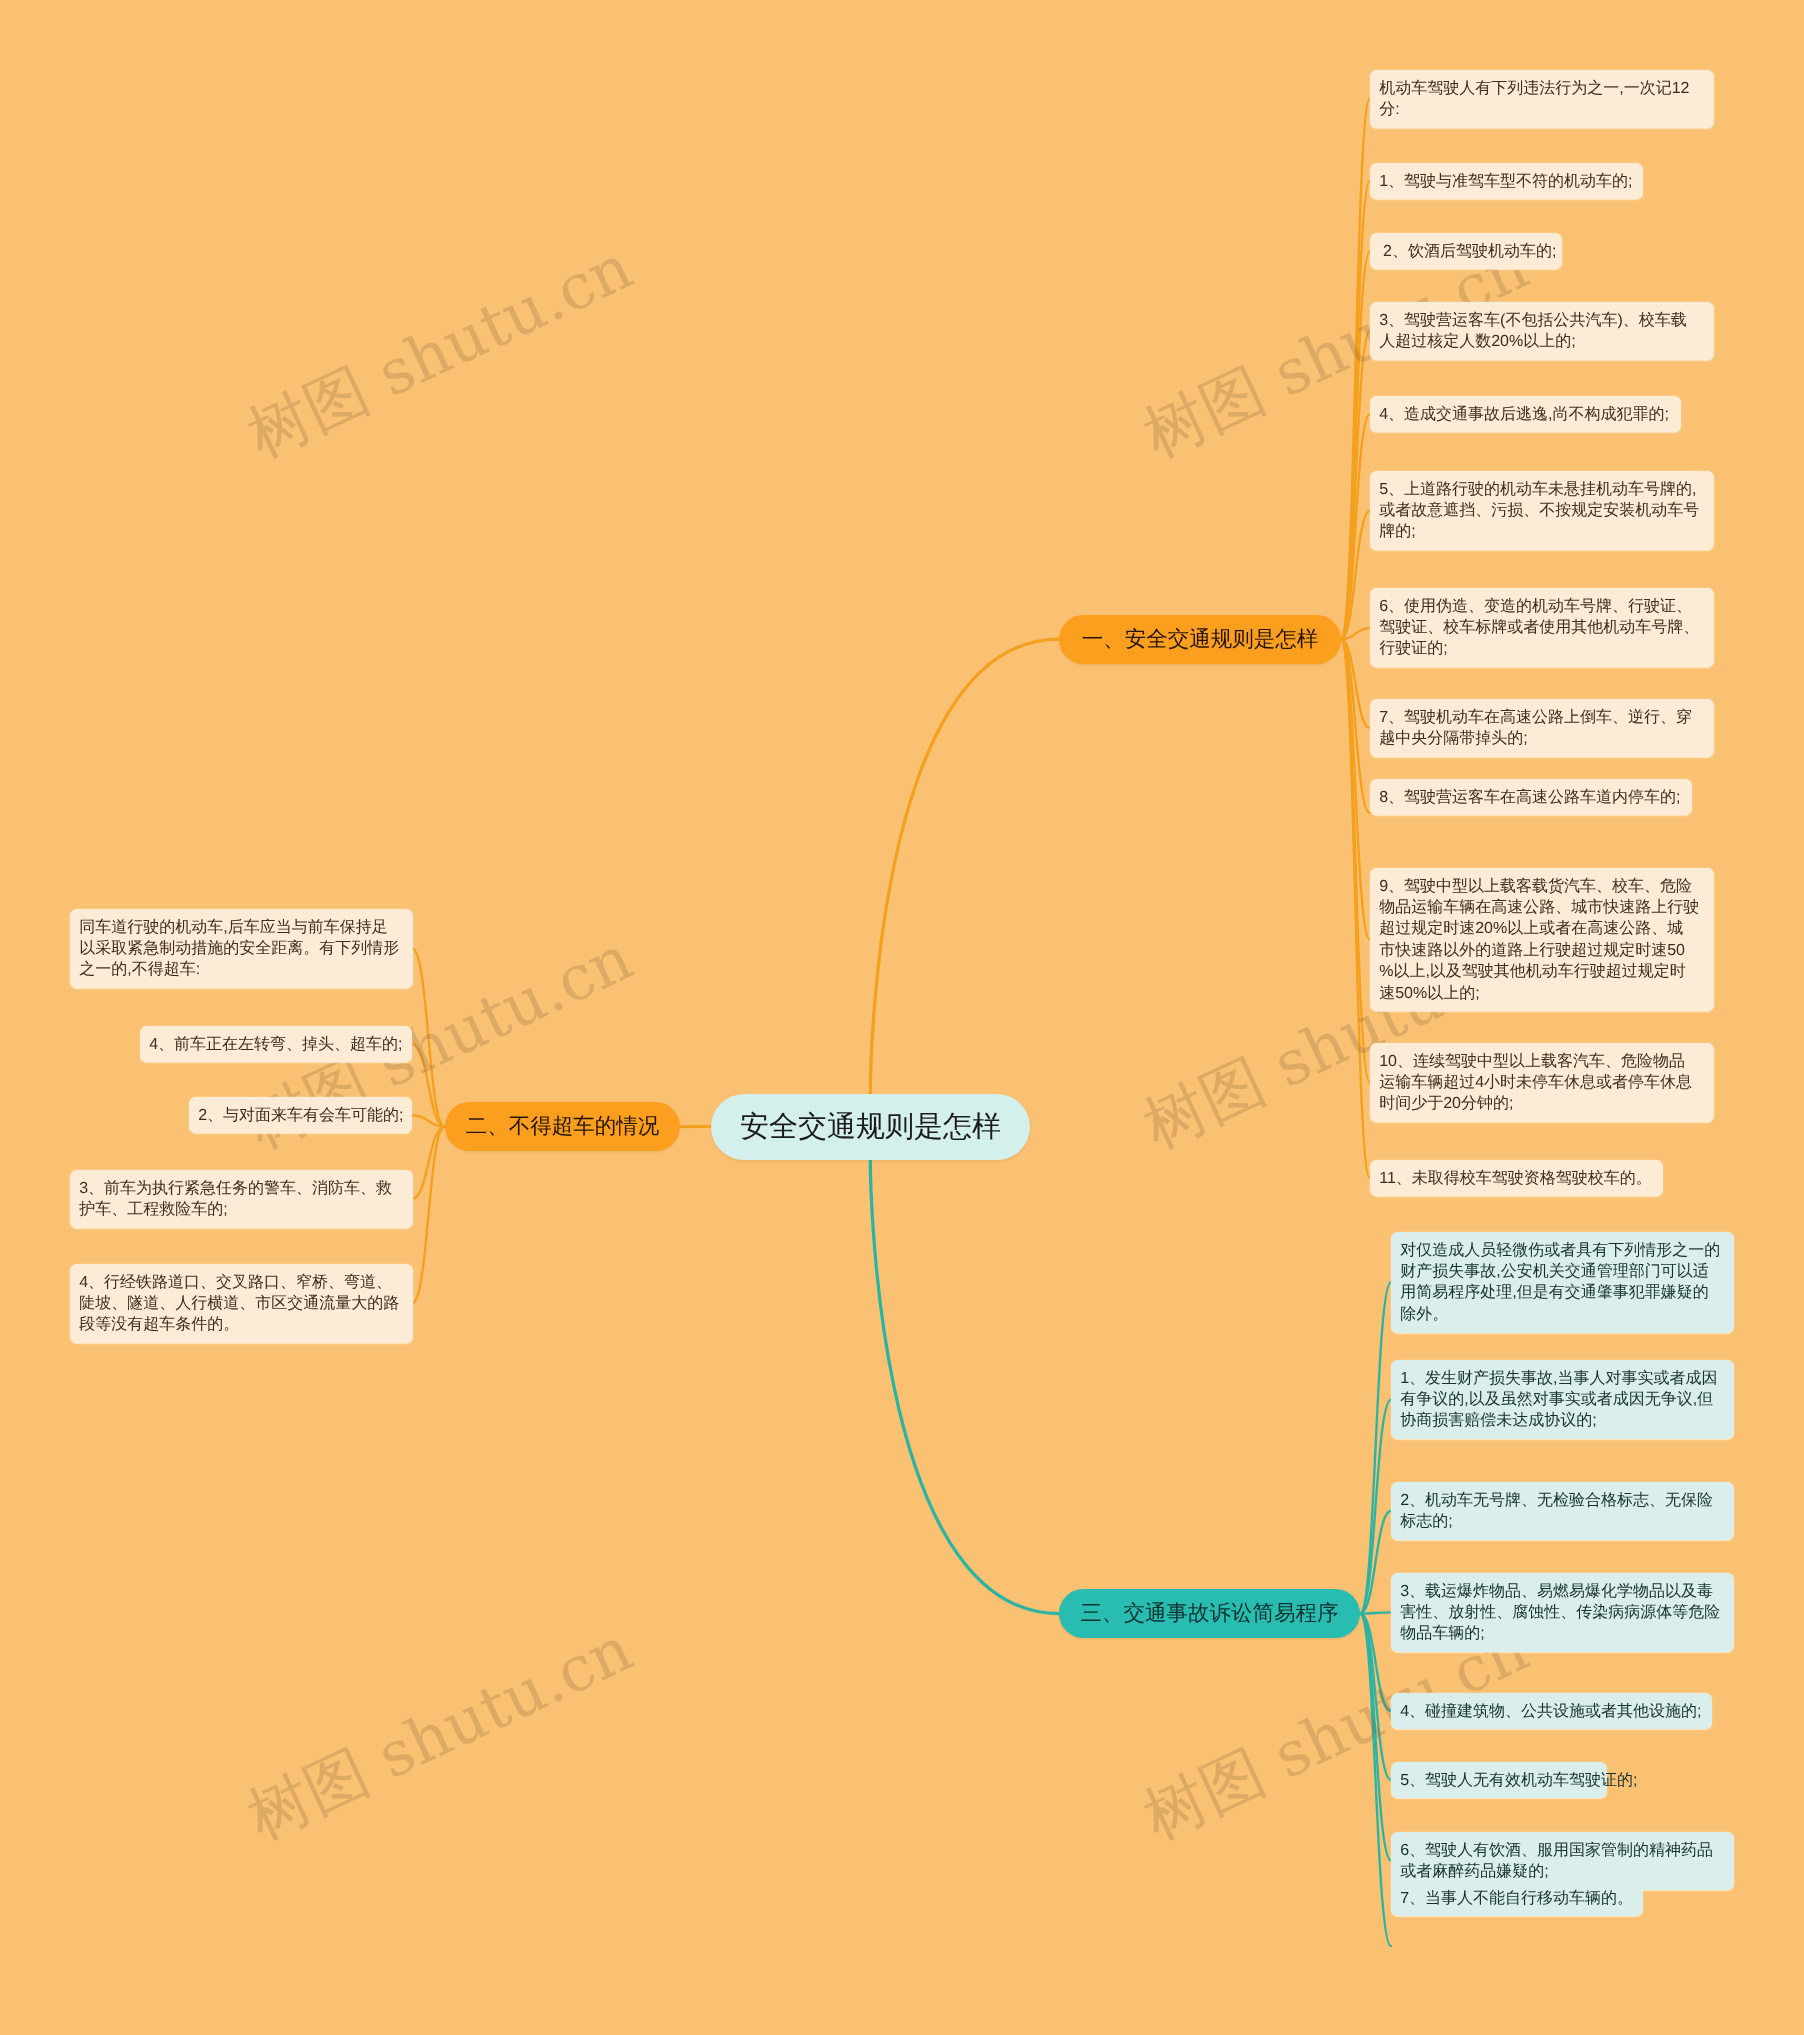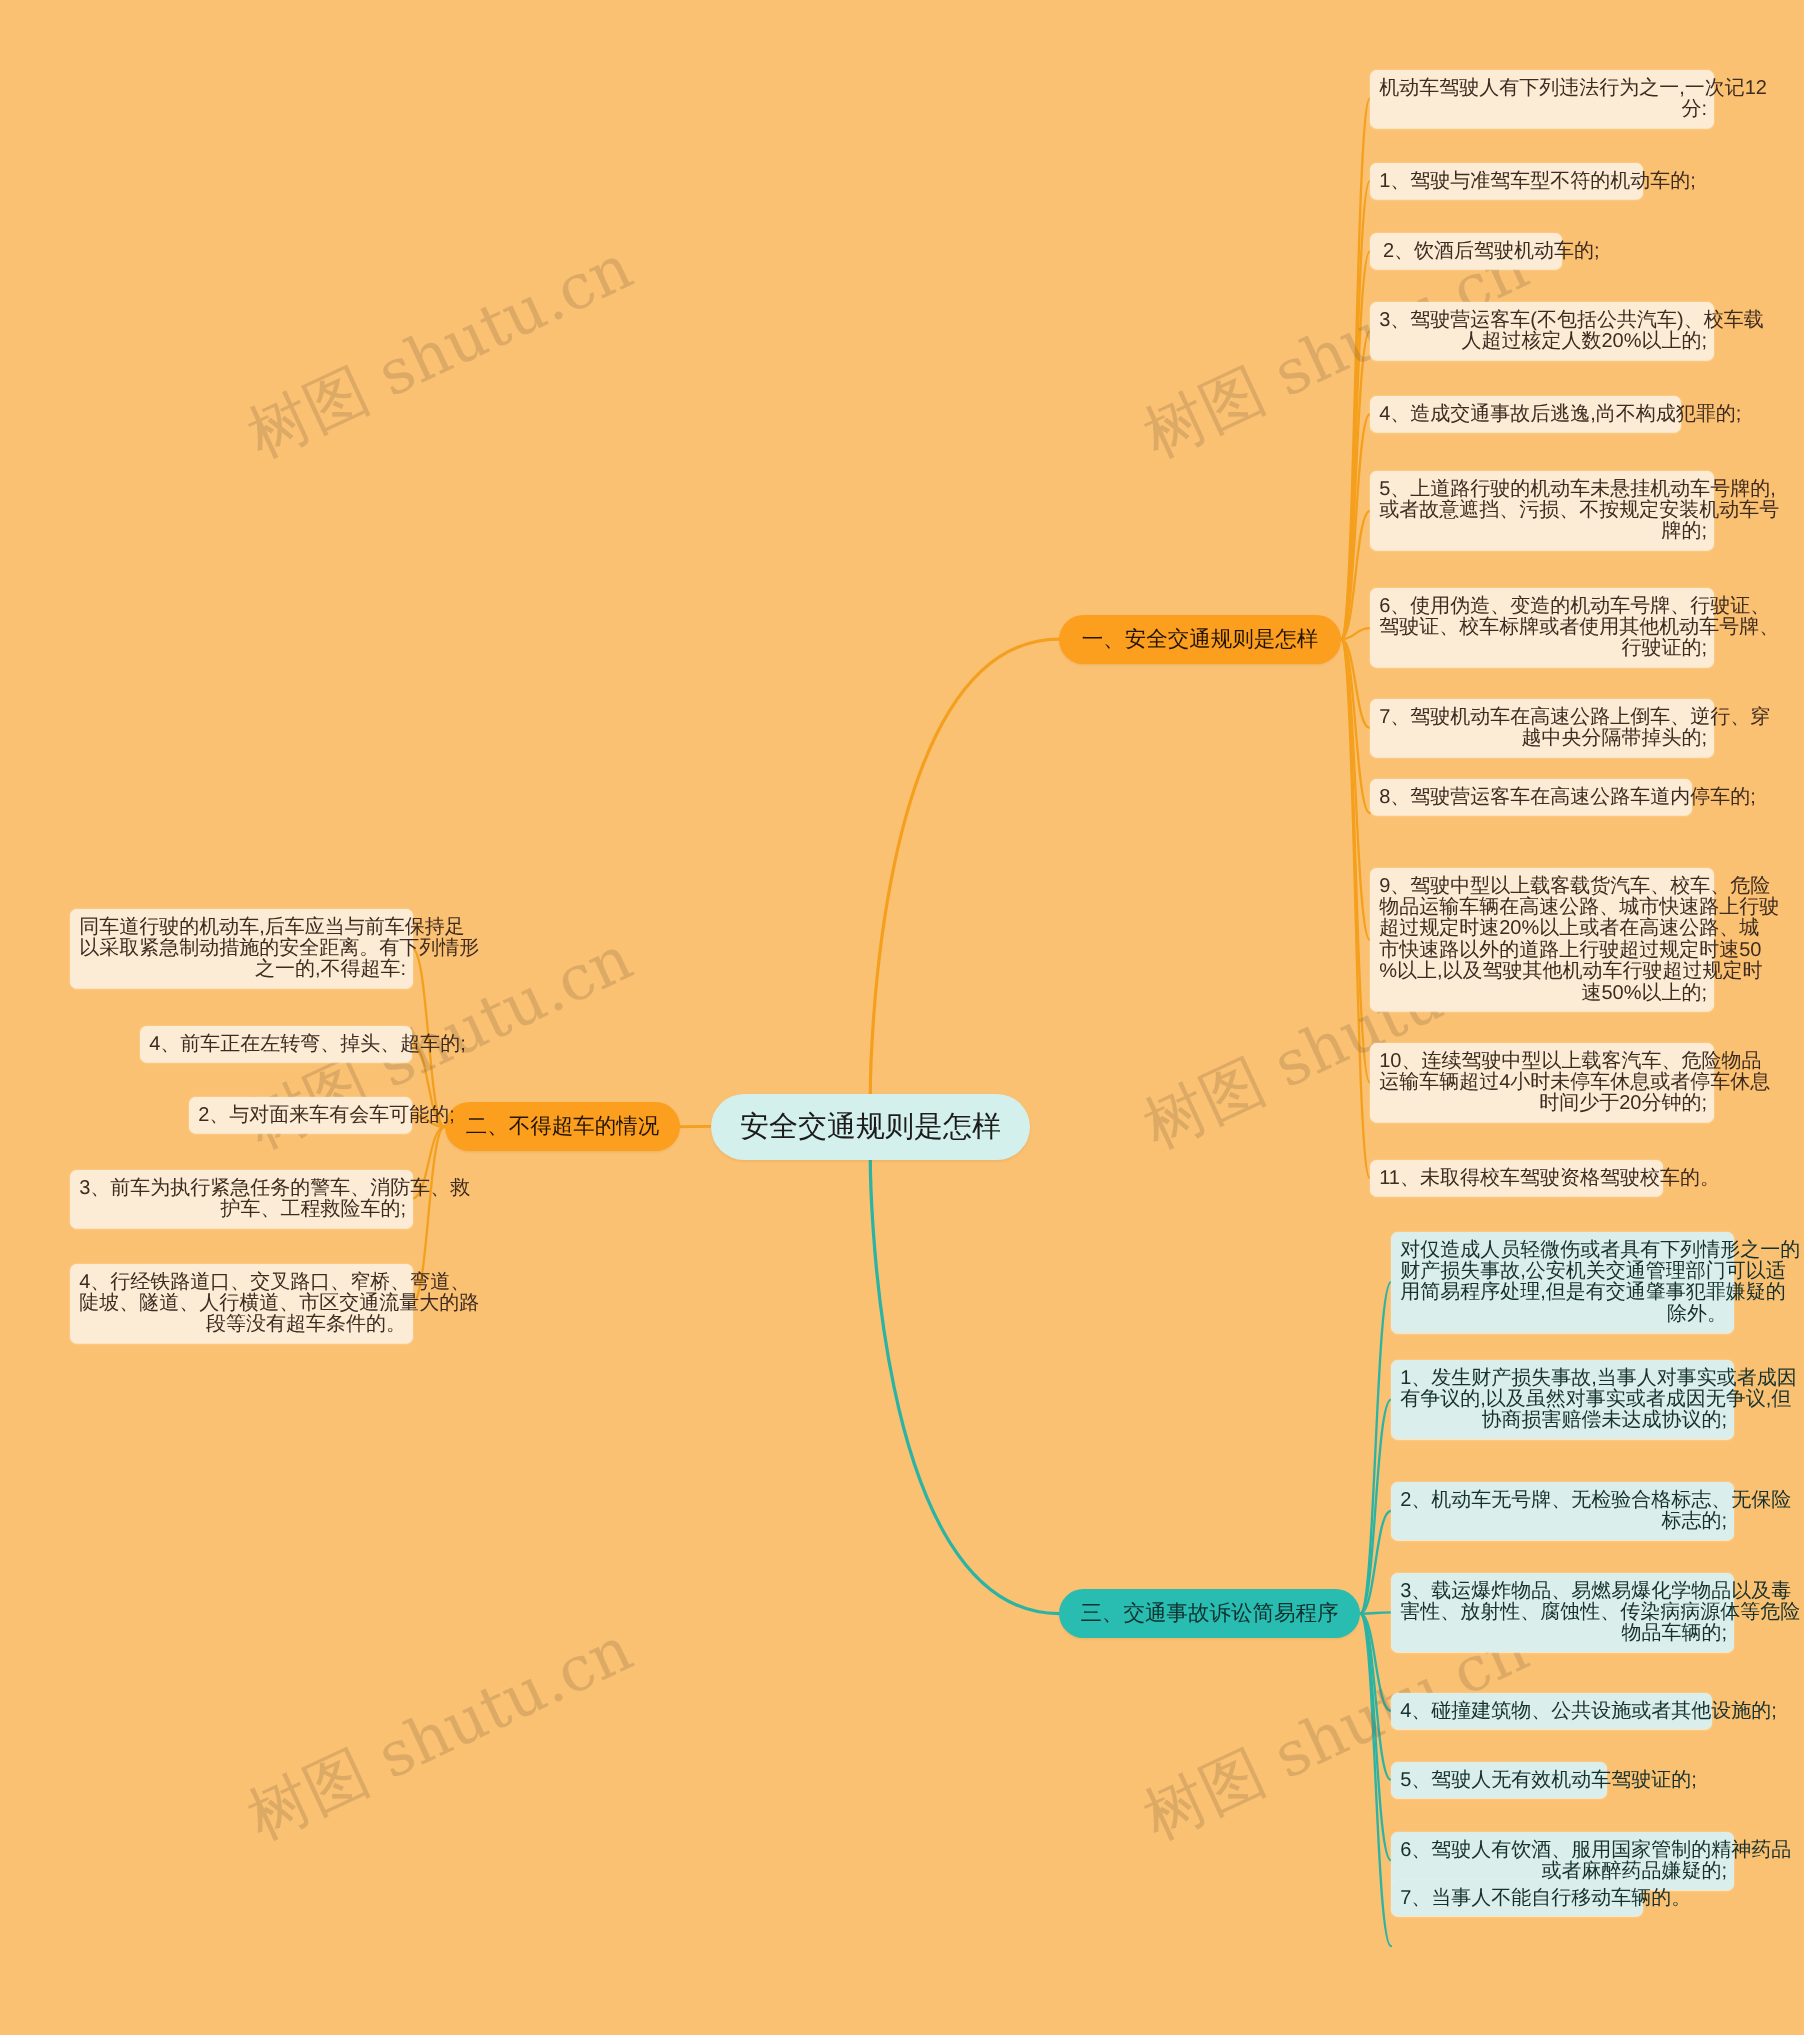--- a/index.html
+++ b/index.html
@@ -8,22 +8,22 @@
        font-family:"Liberation Sans", sans-serif;overflow:hidden;position:relative;
        -webkit-font-smoothing:antialiased;text-rendering:geometricPrecision;}
   #stage{position:absolute;left:0;top:0;width:1804px;height:2035px;}
   #watermarks,#leaves{position:absolute;left:0;top:0;width:0;height:0;}
   #links{position:absolute;left:0;top:0;width:1804px;height:2035px;pointer-events:none;}
   .wm{position:absolute;color:rgba(126,97,63,0.24);font-size:62px;white-space:nowrap;
       transform:rotate(-25deg);transform-origin:left bottom;pointer-events:none;
       font-family:"DejaVu Serif",serif;}
   .node{position:absolute;box-sizing:border-box;}
   .leaf{border-radius:7px;padding:7.5px 7px 7.5px 9.2px;
-        font-size:20px;line-height:21.4px;color:#3E2B20;white-space:pre;
-        box-shadow:0 0.7px 1.4px rgba(255,250,235,.75);text-align:right;}
+        font-size:16px;line-height:21.4px;color:#3E2B20;white-space:pre;
+        box-shadow:0 0.7px 1.4px rgba(255,250,235,.75);}
   .leaf.cream{background:#FCECD6;}
   .leaf.mint{background:#DAEFEC;color:#16312d;}
   .pill{border-radius:25px;font-size:21.5px;line-height:49px;height:49px;
         text-align:center;color:#241405;white-space:nowrap;
         box-shadow:0 1.4px 2.1px rgba(170,115,45,.16);}
   .pill.orange{background:#FC9F1E;}
   .pill.teal{background:#28BDB0;color:#10302e;}
   #root-node{background:#D4F0EC;border-radius:33px;font-size:29px;line-height:66px;
         height:66px;text-align:center;color:#1b1b1b;white-space:nowrap;
         box-shadow:0 1.4px 2.8px rgba(170,115,45,.16);}

